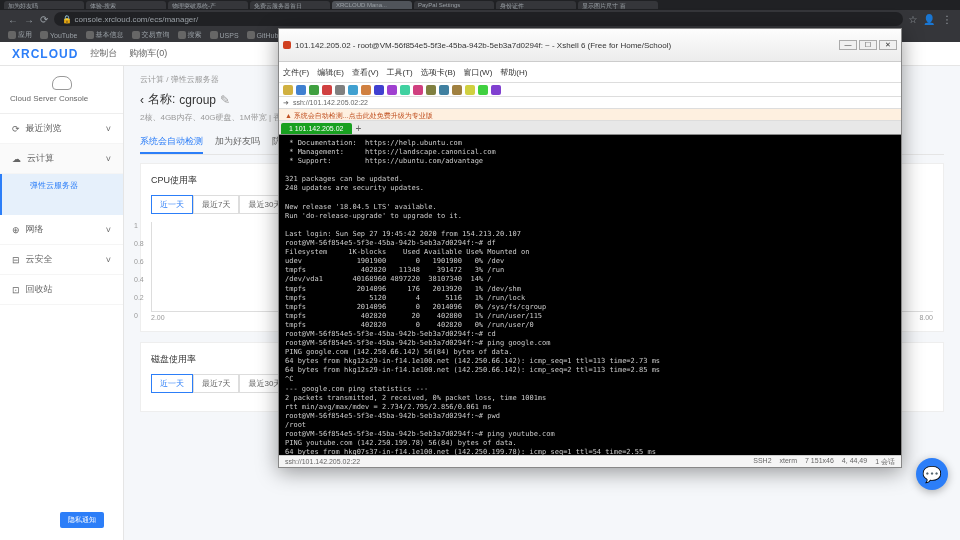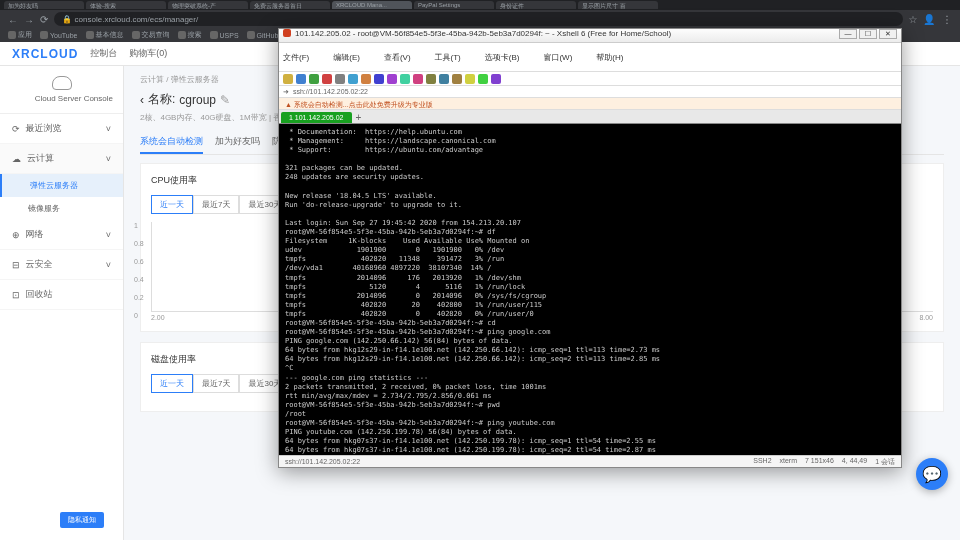--- a/index.html
+++ b/index.html
@@ -12,48 +12,48 @@
 .url-bar{flex:1;background:#202124;height:14px;border-radius:8px;color:#9aa0a6;font-size:8px;padding:2px 8px;display:flex;align-items:center}
 .bookmarks{height:14px;background:#35363a;display:flex;align-items:center;padding:0 8px;gap:8px;font-size:7px;color:#9aa0a6}
 .bookmark{display:flex;align-items:center;gap:2px}
 .bk-icon{width:8px;height:8px;background:#666;border-radius:2px}
 .xrcloud-page{position:absolute;top:42px;left:0;right:0;bottom:0;background:#f5f7fa;display:flex;flex-direction:column}
 .xr-header{height:24px;background:#fff;display:flex;align-items:center;padding:0 12px;gap:12px;font-size:9px;border-bottom:1px solid #e5e5e5}
 .xr-logo{color:#2c7ef8;font-weight:bold;font-size:12px;letter-spacing:1px}
 .xr-nav{color:#666;cursor:pointer}
 .xr-body{flex:1;display:flex}
 .xr-sidebar{width:124px;background:#fff;border-right:1px solid #e5e5e5;display:flex;flex-direction:column}
-.cloud-console{padding:10px;text-align:right;border-bottom:1px solid #eee}
+.cloud-console{padding:10px;text-align:left;border-bottom:1px solid #eee}
 .cloud-icon{width:20px;height:14px;margin:0 auto 4px;border:1.5px solid #999;border-radius:8px 8px 4px 4px}
 .cloud-text{font-size:8px;color:#666}
 .side-item{padding:8px 12px;font-size:9px;color:#666;display:flex;align-items:center;gap:6px;cursor:pointer;border-bottom:1px solid #f5f5f5}
 .side-item.expanded{background:#fafafa}
-.side-sub{padding:6px 12px 6px 28px;font-size:8px;color:#666;cursor:pointer}
+.side-sub{padding:6px 12px 24px 28px;font-size:8px;color:#666;cursor:pointer}
 .side-sub.active{background:#e6f0fb;color:#2c7ef8;border-left:2px solid #2c7ef8}
 .xr-main{flex:1;padding:8px 16px;overflow:auto}
 .breadcrumb{font-size:8px;color:#999;margin-bottom:6px}
 .page-title{font-size:12px;color:#333;margin-bottom:4px;display:flex;align-items:center;gap:4px}
 .subtitle{font-size:8px;color:#999;margin-bottom:8px}
 .tabs-row{display:flex;gap:12px;font-size:9px;color:#666;border-bottom:1px solid #e5e5e5;margin-bottom:8px}
 .tab-item{padding:4px 0;cursor:pointer}
 .tab-item.active{color:#2c7ef8;border-bottom:2px solid #2c7ef8}
 .chart-card{background:#fff;border:1px solid #eee;padding:10px;margin-bottom:10px}
 .chart-title{font-size:9px;color:#333;margin-bottom:8px}
 .time-tabs{display:flex;gap:0;margin-bottom:8px}
 .time-tab{border:1px solid #ddd;padding:3px 8px;font-size:8px;color:#666;cursor:pointer}
 .time-tab.active{color:#2c7ef8;border-color:#2c7ef8}
 .chart-area{height:90px;position:relative;border-left:1px solid #ddd;border-bottom:1px solid #ddd}
 .y-label{position:absolute;left:-18px;font-size:7px;color:#999}
 .x-labels{display:flex;justify-content:space-between;font-size:7px;color:#999;margin-top:2px}
 .xshell-window{position:absolute;top:28px;left:278px;width:624px;height:440px;background:#fff;border:1px solid #888;box-shadow:0 4px 20px rgba(0,0,0,0.4);display:flex;flex-direction:column}
-.xshell-title{height:14px;background:linear-gradient(#fdfdfd,#ececec);display:flex;padding:0 4px;font-size:8px;color:#333;border-bottom:1px solid #ccc}
+.xshell-title{height:14px;background:linear-gradient(#fdfdfd,#ececec);display:flex;align-items:center;padding:16px 4px;font-size:8px;color:#333;border-bottom:1px solid #ccc}
 .win-title-icon{width:8px;height:8px;background:#d04020;border-radius:2px;margin-right:4px}
 .win-controls{margin-left:auto;display:flex;gap:2px}
 .win-btn{width:18px;height:10px;border:1px solid #aaa;font-size:7px;text-align:center;cursor:pointer;background:#f0f0f0}
-.xshell-menu{height:29px;display:flex;align-items:center;padding:0 4px;gap:24px;font-size:8px;color:#333;border-bottom:1px solid #ddd}
+.xshell-menu{height:21px;display:flex;align-items:center;padding:0 4px;gap:8px;font-size:8px;color:#333;border-bottom:1px solid #ddd}
 .xshell-toolbar{height:14px;display:flex;align-items:center;padding:0 4px;gap:3px;border-bottom:1px solid #ddd}
 .tb-icon{width:10px;height:10px;border-radius:2px}
 .xshell-addr{height:12px;display:flex;align-items:center;padding:0 4px;font-size:7px;color:#666;border-bottom:1px solid #ddd;gap:4px}
 .xshell-hint{height:12px;background:#fef0e0;font-size:7px;color:#c05020;padding:2px 6px;border-bottom:1px solid #ddd}
 .xshell-tab{height:14px;display:flex;align-items:end;padding:0 2px;border-bottom:1px solid #888;background:#e8e8e8}
 .term-tab{background:#18a020;color:#fff;font-size:7px;padding:2px 8px;border-radius:2px 2px 0 0}
 .terminal{flex:1;background:#000;color:#ccc;font-family:Consolas,monospace;font-size:7px;line-height:1.3;padding:4px 6px;overflow:hidden;white-space:pre}
 .xshell-status{height:12px;background:#f5f5f5;border-top:1px solid #ccc;font-size:7px;color:#666;display:flex;align-items:center;padding:0 6px}
 .status-right{margin-left:auto;display:flex;gap:8px}
 .chat-bubble{position:absolute;bottom:50px;right:12px;width:32px;height:32px;background:#2c7ef8;border-radius:50%;display:flex;align-items:center;justify-content:center;color:#fff;font-size:16px;cursor:pointer;box-shadow:0 2px 8px rgba(0,0,0,0.3)}
@@ -115,21 +115,20 @@
           <span>最近浏览</span>
           <span style="margin-left:auto">˅</span>
         </div>
       <div class="side-item expanded">
           <span>☁</span>
           <span>云计算</span>
           <span style="margin-left:auto">˅</span>
         </div>
       <div id="side-subs">
           <div class="side-sub active">弹性云服务器</div>
-          <div class="side-sub">镜像服务</div>
         </div>
       <div class="side-item">
           <span>⊕</span>
           <span>网络</span>
           <span style="margin-left:auto">˅</span>
         </div>
       <div class="side-item">
           <span>⊟</span>
           <span>云安全</span>
           <span style="margin-left:auto">˅</span>

